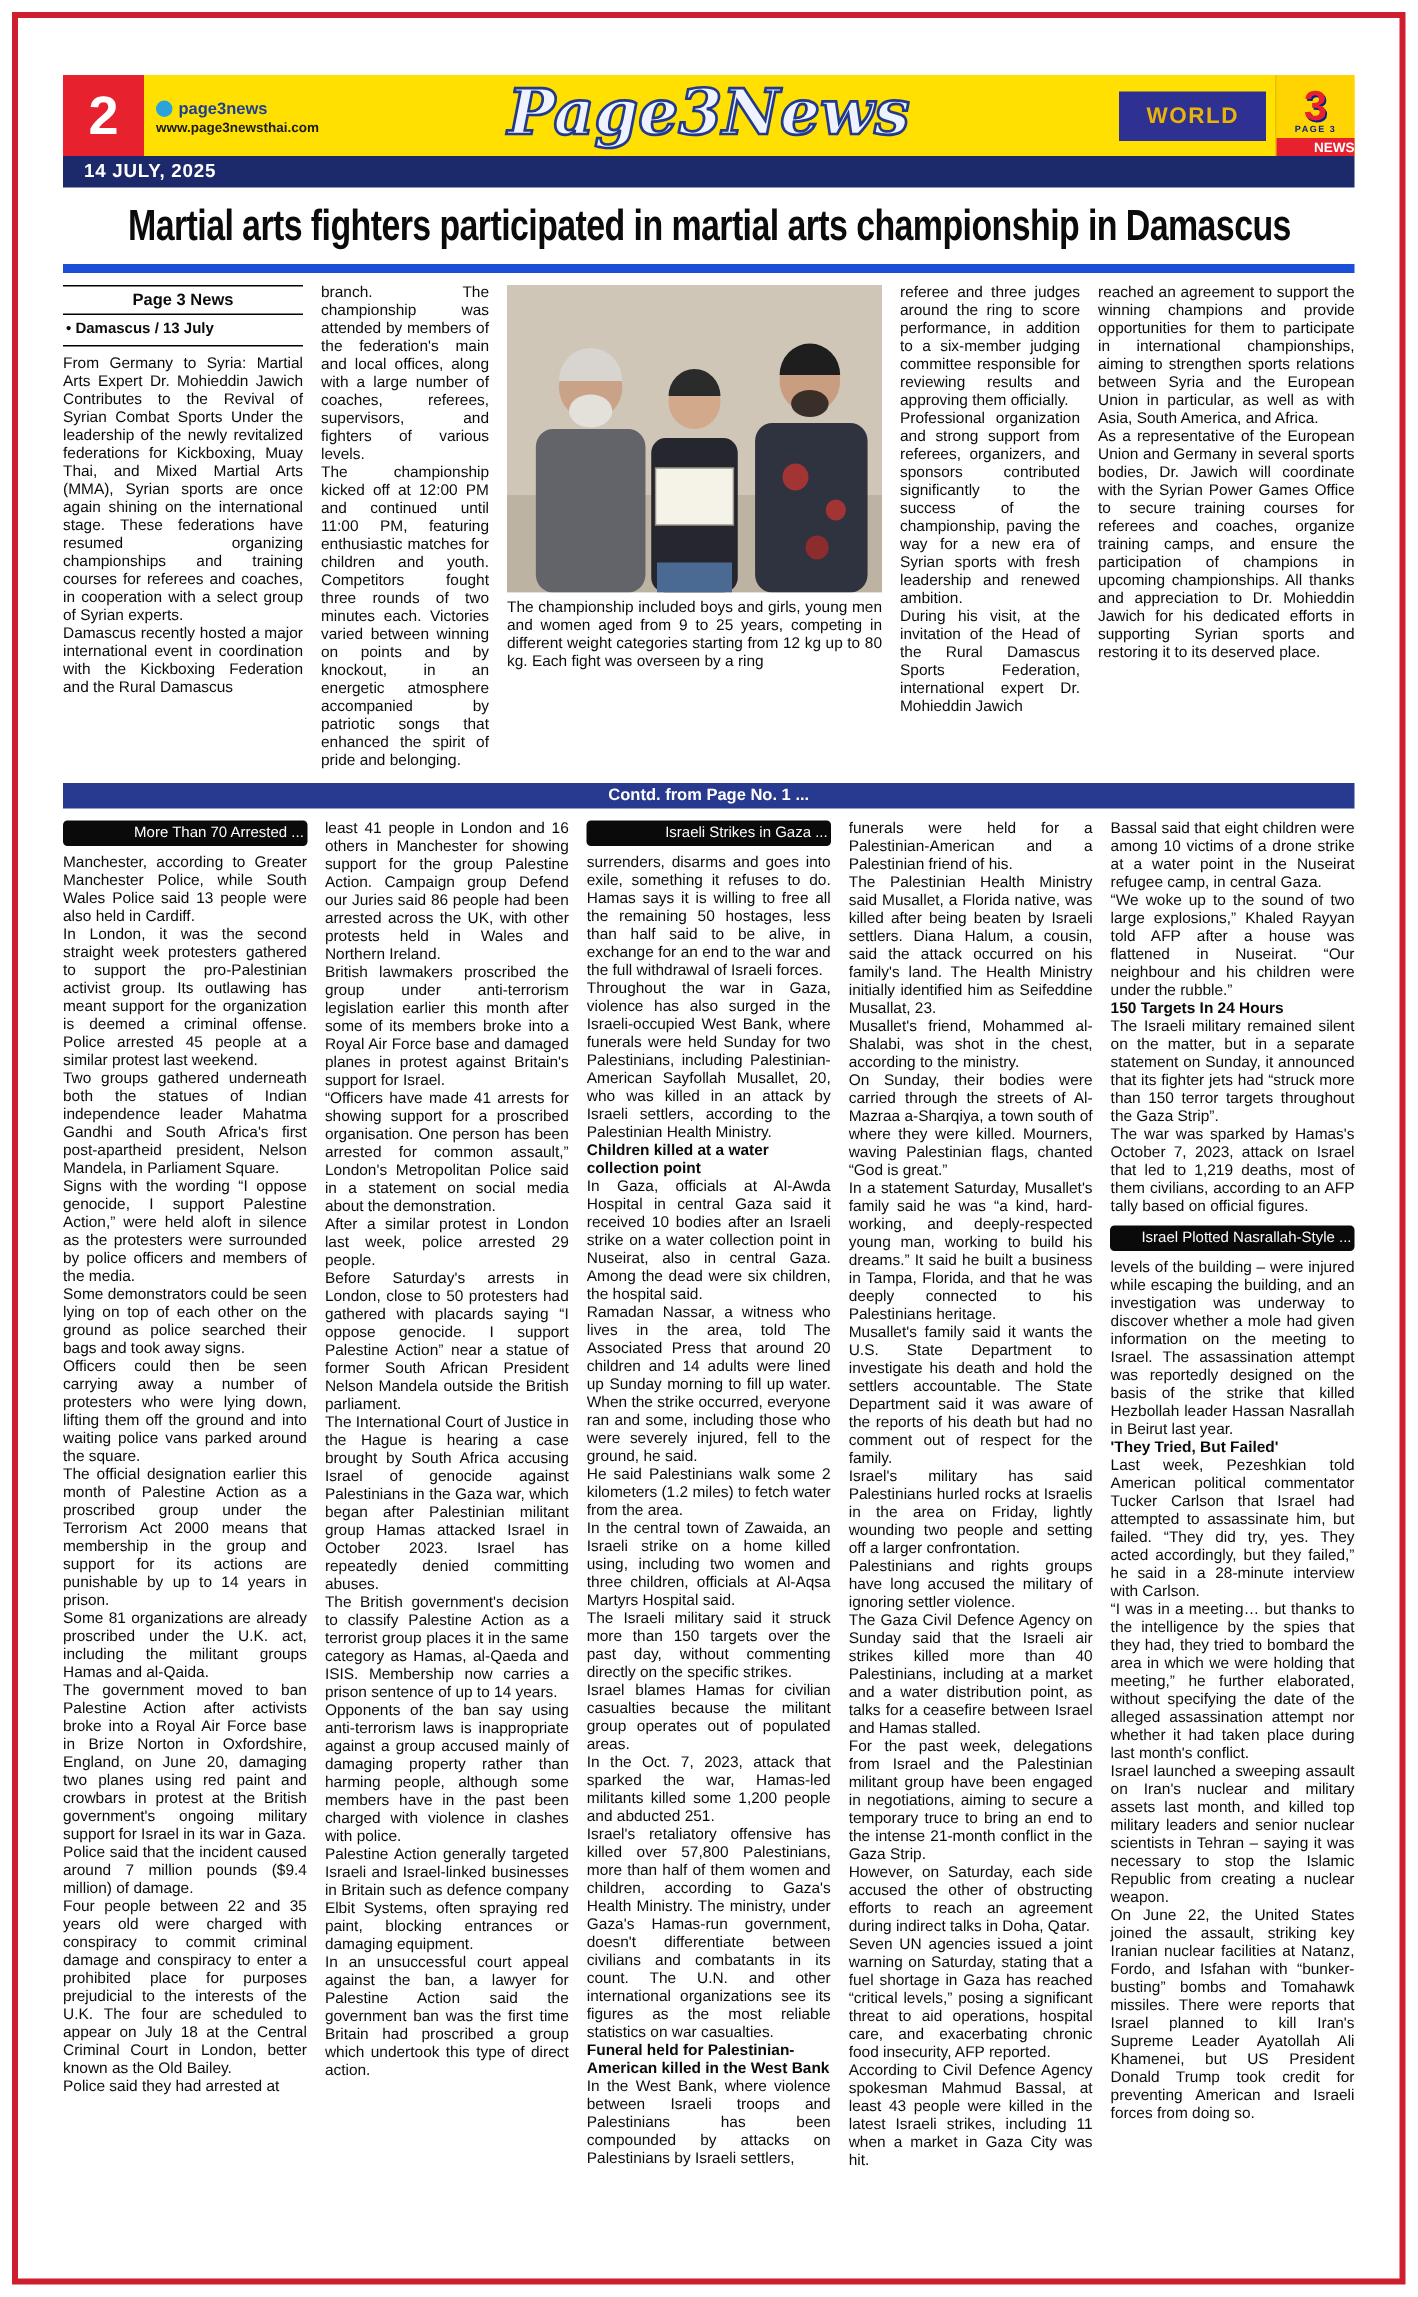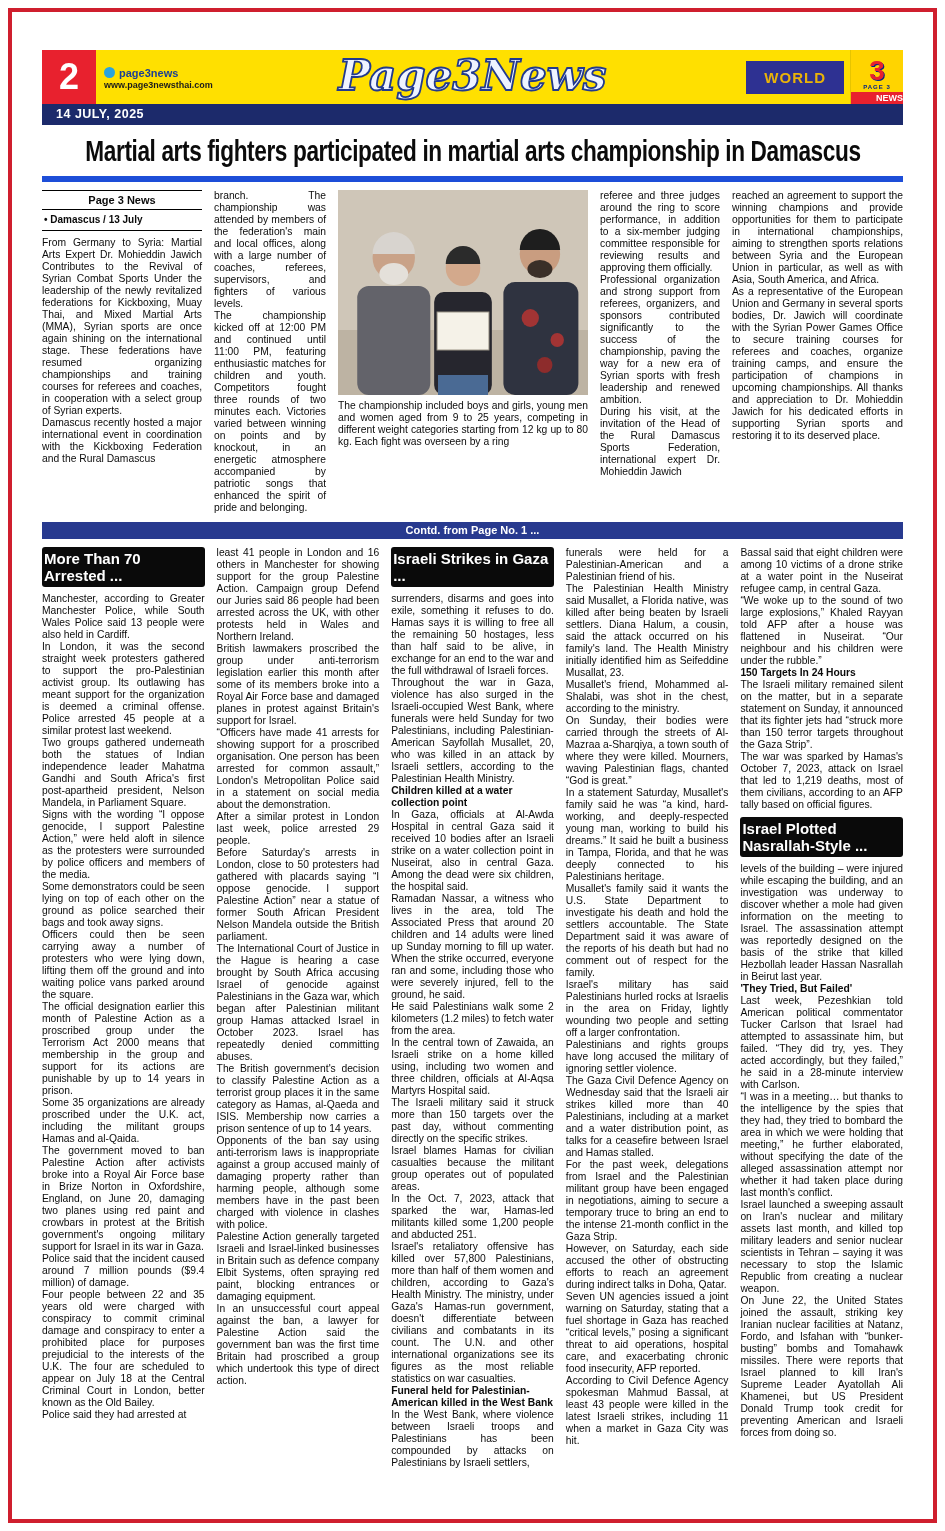--- a/index.html
+++ b/index.html
@@ -40,21 +40,21 @@
   .bottom { display:grid; grid-template-columns:repeat(5,1fr); gap:12px; }
   .body { font-size:10.3px; line-height:12px; text-align:justify; hyphens:auto; }
   .body p { margin:0; }
   .byline-block { margin-bottom:6px; }
   .src { font-weight:bold; font-size:11px; text-align:center; padding:3px 0; border-top:1px solid #000; border-bottom:1px solid #000; }
   .dateline { font-weight:bold; font-size:10px; padding:4px 2px 5px; border-bottom:1px solid #000; }
   .photo { width:100%; height:205px; margin-bottom:5px; }
   .photo svg { display:block; width:100%; height:100%; }
   .contd { margin:8px 0; background:#283a8f; color:#fff; font-weight:bold; font-size:11px;
     text-align:center; padding:2px 0 3px; }
-  .colhead { background:#0a0a0a; color:#fff; font-weight:bold; font-size:15px; text-align:left;
+  .colhead { background:#0a0a0a; color:#fff; font-weight:normal; font-size:10px; text-align:right;
     padding:3px 2px; border-radius:3px; margin-bottom:6px; }
   .colhead.mid { margin-top:6px; }
   .subhead { font-weight:bold; font-size:10.3px; line-height:12px; }
 </style>
 </head>
 <body>
 
 <div class="page">
 
   <header>
@@ -151,21 +151,21 @@
     <div class="col">
       <div class="colhead">More Than 70 Arrested  ...</div>
       <div class="body">
           <p>Manchester, according to Greater Manchester Police, while South Wales Police said 13 people were also held in Cardiff.</p>
           <p>In London, it was the second straight week protesters gathered to support the pro-Palestinian activist group. Its outlawing has meant support for the organization is deemed a criminal offense. Police arrested 45 people at a similar protest last weekend.</p>
           <p>Two groups gathered underneath both the statues of Indian independence leader Mahatma Gandhi and South Africa's first post-apartheid president, Nelson Mandela, in Parliament Square.</p>
           <p>Signs with the wording “I oppose genocide, I support Palestine Action,” were held aloft in silence as the protesters were surrounded by police officers and members of the media.</p>
           <p>Some demonstrators could be seen lying on top of each other on the ground as police searched their bags and took away signs.</p>
           <p>Officers could then be seen carrying away a number of protesters who were lying down, lifting them off the ground and into waiting police vans parked around the square.</p>
           <p>The official designation earlier this month of Palestine Action as a proscribed group under the Terrorism Act 2000 means that membership in the group and support for its actions are punishable by up to 14 years in prison.</p>
-          <p>Some 35 organizations are already proscribed under the U.K. act, including the militant groups Hamas and al-Qaida.</p>
+          <p>Some 81 organizations are already proscribed under the U.K. act, including the militant groups Hamas and al-Qaida.</p>
           <p>The government moved to ban Palestine Action after activists broke into a Royal Air Force base in Brize Norton in Oxfordshire, England, on June 20, damaging two planes using red paint and crowbars in protest at the British government's ongoing military support for Israel in its war in Gaza.</p>
           <p>Police said that the incident caused around 7 million pounds ($9.4 million) of damage.</p>
           <p>Four people between 22 and 35 years old were charged with conspiracy to commit criminal damage and conspiracy to enter a prohibited place for purposes prejudicial to the interests of the U.K. The four are scheduled to appear on July 18 at the Central Criminal Court in London, better known as the Old Bailey.</p>
           <p>Police said they had arrested at</p>
         </div>
     </div>
     <div class="col">
       <div class="body">
           <p>least 41 people in London and 16 others in Manchester for showing support for the group Palestine Action. Campaign group Defend our Juries said 86 people had been arrested across the UK, with other protests held in Wales and Northern Ireland.</p>
           <p>British lawmakers proscribed the group under anti-terrorism legislation earlier this month after some of its members broke into a Royal Air Force base and damaged planes in protest against Britain's support for Israel.</p>
@@ -204,21 +204,21 @@
     <div class="col">
       <div class="body">
           <p>funerals were held for a Palestinian-American and a Palestinian friend of his.</p>
           <p>The Palestinian Health Ministry said Musallet, a Florida native, was killed after being beaten by Israeli settlers. Diana Halum, a cousin, said the attack occurred on his family's land. The Health Ministry initially identified him as Seifeddine Musallat, 23.</p>
           <p>Musallet's friend, Mohammed al-Shalabi, was shot in the chest, according to the ministry.</p>
           <p>On Sunday, their bodies were carried through the streets of Al-Mazraa a-Sharqiya, a town south of where they were killed. Mourners, waving Palestinian flags, chanted “God is great.”</p>
           <p>In a statement Saturday, Musallet's family said he was “a kind, hard-working, and deeply-respected young man, working to build his dreams.” It said he built a business in Tampa, Florida, and that he was deeply connected to his Palestinians heritage.</p>
           <p>Musallet's family said it wants the U.S. State Department to investigate his death and hold the settlers accountable. The State Department said it was aware of the reports of his death but had no comment out of respect for the family.</p>
           <p>Israel's military has said Palestinians hurled rocks at Israelis in the area on Friday, lightly wounding two people and setting off a larger confrontation.</p>
           <p>Palestinians and rights groups have long accused the military of ignoring settler violence.</p>
-          <p>The Gaza Civil Defence Agency on Wednesday said that the Israeli air strikes killed more than 40 Palestinians, including at a market and a water distribution point, as talks for a ceasefire between Israel and Hamas stalled.</p>
+          <p>The Gaza Civil Defence Agency on Sunday said that the Israeli air strikes killed more than 40 Palestinians, including at a market and a water distribution point, as talks for a ceasefire between Israel and Hamas stalled.</p>
           <p>For the past week, delegations from Israel and the Palestinian militant group have been engaged in negotiations, aiming to secure a temporary truce to bring an end to the intense 21-month conflict in the Gaza Strip.</p>
           <p>However, on Saturday, each side accused the other of obstructing efforts to reach an agreement during indirect talks in Doha, Qatar.</p>
           <p>Seven UN agencies issued a joint warning on Saturday, stating that a fuel shortage in Gaza has reached “critical levels,” posing a significant threat to aid operations, hospital care, and exacerbating chronic food insecurity, AFP reported.</p>
           <p>According to Civil Defence Agency spokesman Mahmud Bassal, at least 43 people were killed in the latest Israeli strikes, including 11 when a market in Gaza City was hit.</p>
         </div>
     </div>
     <div class="col">
       <div class="body">
           <p>Bassal said that eight children were among 10 victims of a drone strike at a water point in the Nuseirat refugee camp, in central Gaza.</p>
           <p>“We woke up to the sound of two large explosions,” Khaled Rayyan told AFP after a house was flattened in Nuseirat. “Our neighbour and his children were under the rubble.”</p>

